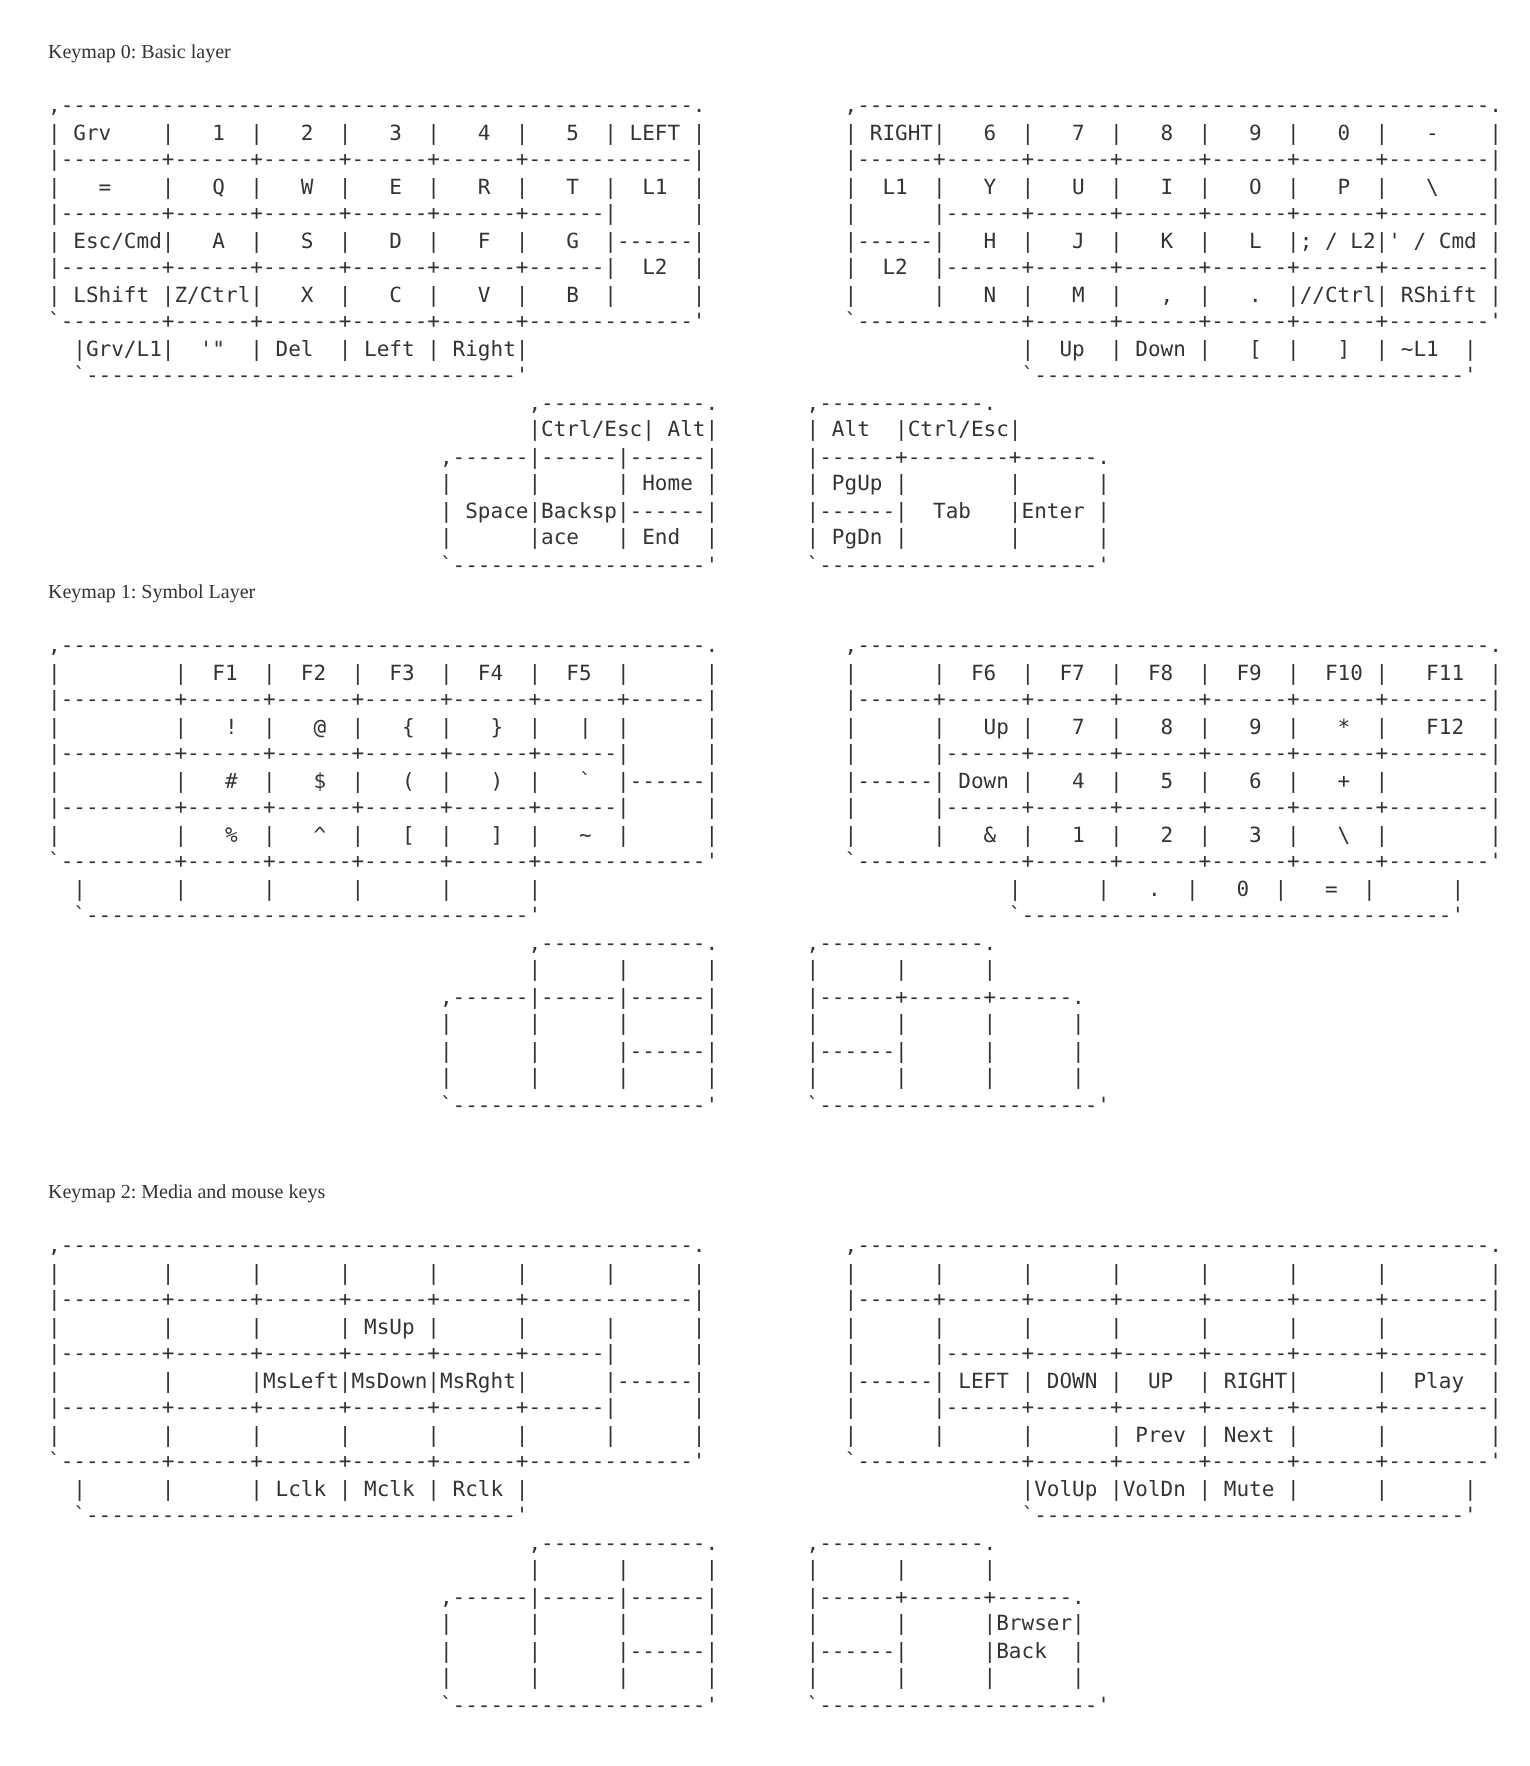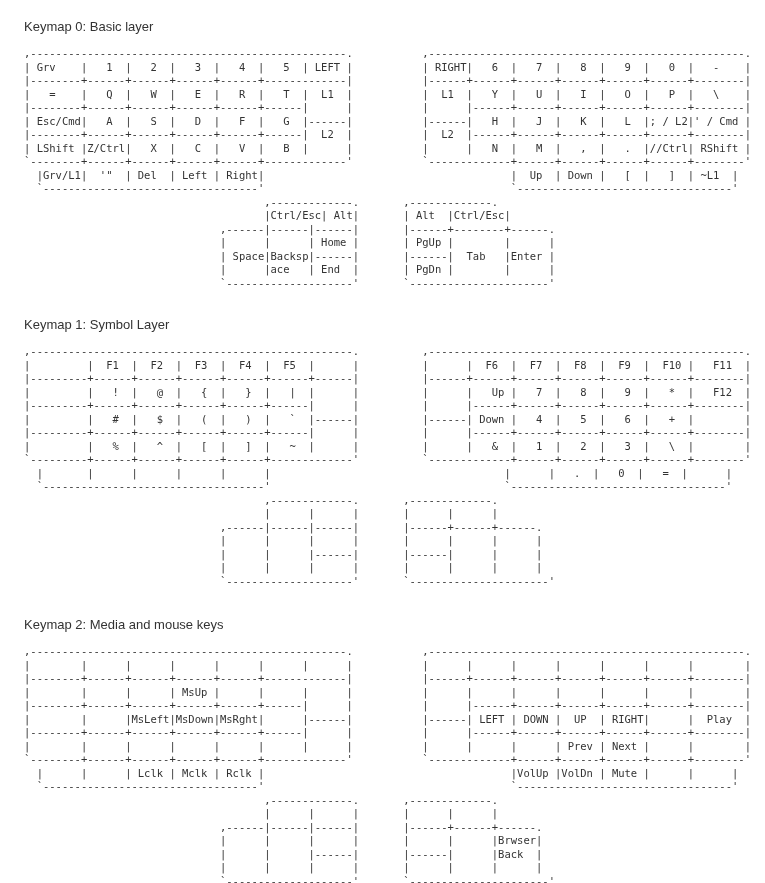--- a/index.html
+++ b/index.html
@@ -11,25 +11,25 @@
     width: 765px;
     height: 883px;
     box-sizing: border-box;
     padding: 20px 0 0 24px;
     background: #ffffff;
     overflow: hidden;
   }
   .keymap-section {
     margin: 0;
   }
-  .keymap-section + .keymap-section.gap-large { margin-top: 28px; }
+  .keymap-section + .keymap-section.gap-large { }
   .keymap-section + .keymap-section.gap-small { margin-top: 30px; }
   .section-title {
-    font-family: Liberation Sans, sans-serif;
-    font-size: 13px;
+    font-family: Liberation Serif, serif;
+    font-size: 10px;
     line-height: 13.5px;
     color: #333333;
     white-space: pre;
   }
   .keymap-art {
     margin: 13.5px 0 0 0;
     font-family: "DejaVu Sans Mono", "Liberation Mono", monospace;
     font-size: 10.5px;
     line-height: 13.5px;
     color: #333333;

